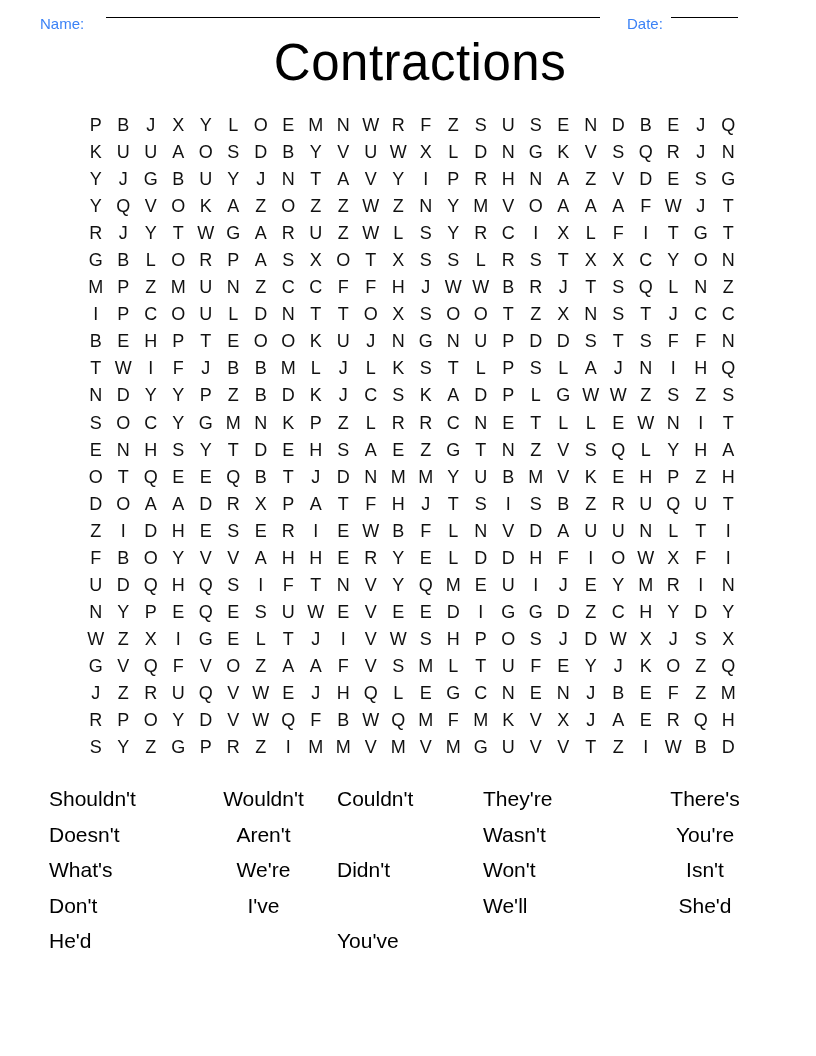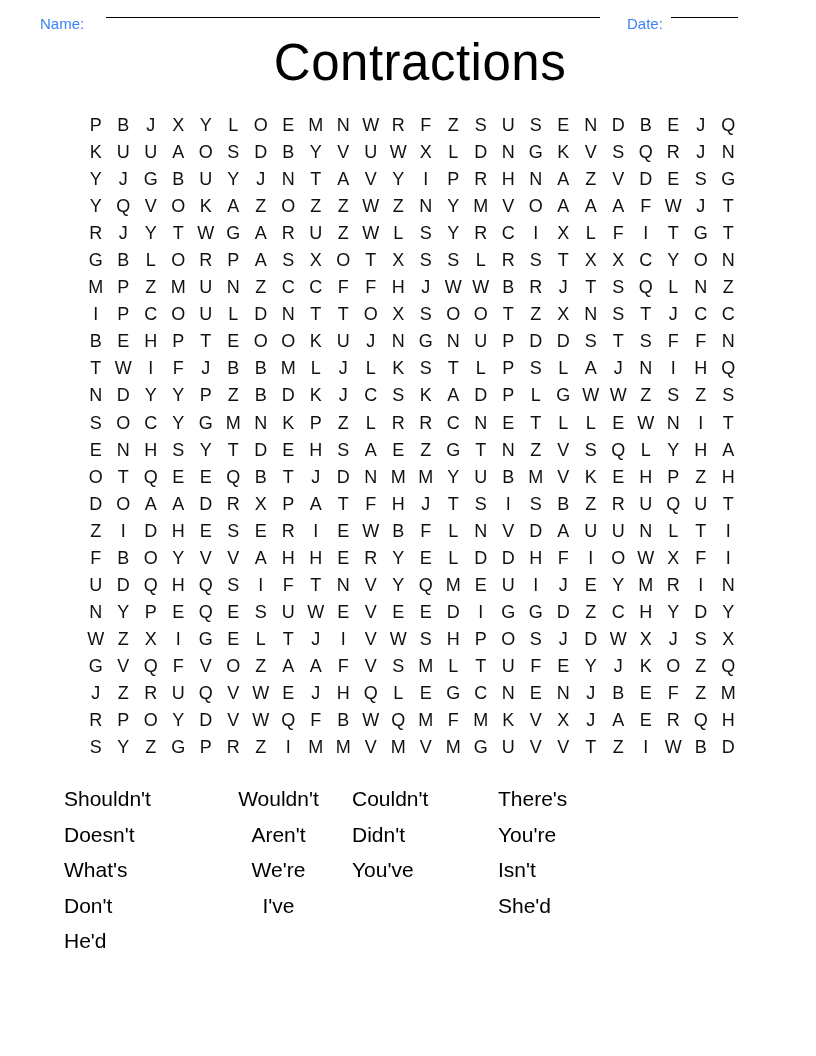--- a/index.html
+++ b/index.html
@@ -69,23 +69,23 @@
     position: absolute;
     left: 49px;
     top: 781px;
     display: flex;
     flex-direction: row;
   }
   .word-col {
     display: flex;
     flex-direction: column;
   }
-  .word-col:nth-child(1) { width: 141px; margin-left: 15px; }
+  .word-col:nth-child(1) { width: 141px; }
   .word-col:nth-child(2) { width: 147px; align-items: center; }
-  .word-col:nth-child(3) { width: 146px; }
+  .word-col:nth-child(3) { width: 146px; justify-content: space-between; }
   .word-col:nth-child(4) { width: 142px; }
   .word-col:nth-child(5) { width: 160px; text-align: center; }
   .word {
     height: 35.6px;
     line-height: 35.6px;
     font-size: 21px;
     color: #000;
     white-space: nowrap;
   }
 </style>
@@ -694,20 +694,26 @@
         <div class="word">Aren't</div>
         <div class="word">We're</div>
         <div class="word">I've</div>
       </div>
       <div class="word-col">
         <div class="word">Couldn't</div>
         <div class="word">Didn't</div>
         <div class="word">You've</div>
       </div>
       <div class="word-col">
+        <div class="word">They're</div>
+        <div class="word">Wasn't</div>
+        <div class="word">Won't</div>
+        <div class="word">We'll</div>
+      </div>
+      <div class="word-col">
         <div class="word">There's</div>
         <div class="word">You're</div>
         <div class="word">Isn't</div>
         <div class="word">She'd</div>
       </div>
     </div>
 
 </div>
 
 </body></html>

